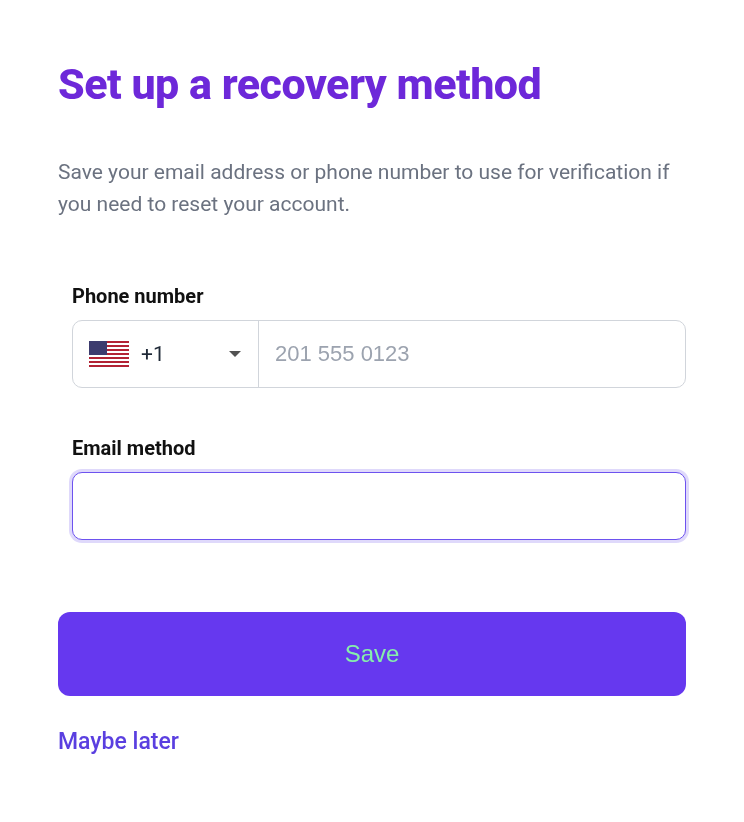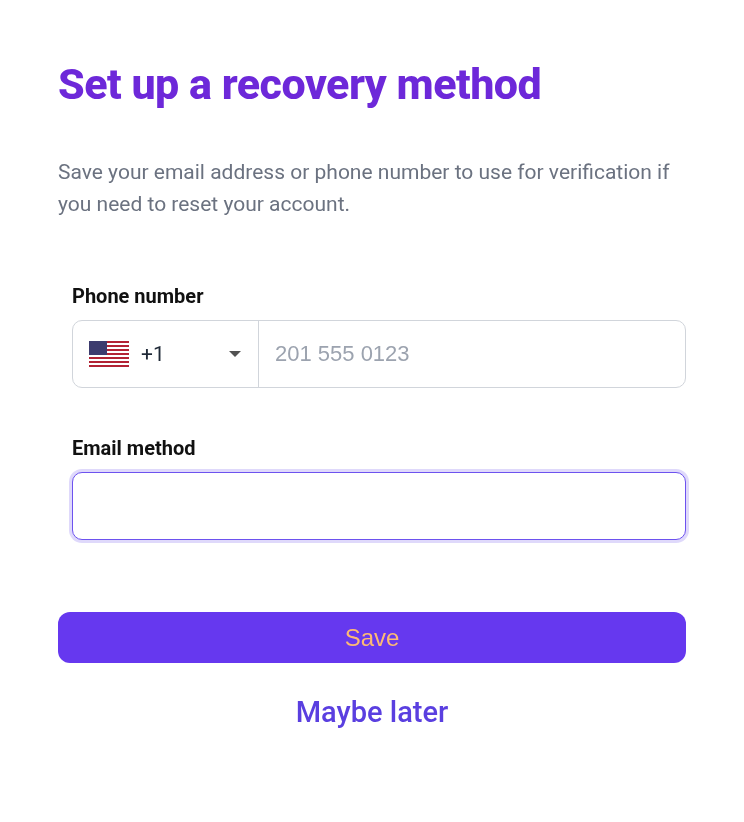--- a/index.html
+++ b/index.html
@@ -116,34 +116,33 @@
       padding: 0 16px;
       color: #111111;
       box-shadow: 0 0 0 3px rgba(109, 82, 239, 0.22);
     }
     .actions {
       margin-top: 72px;
     }
     .save-btn {
       display: block;
       width: 100%;
-      height: 51px;
+      height: 84px;
       background: #6638ef;
-      color: #fdba74;
+      color: #86efac;
       border: none;
       border-radius: 12px;
       font-size: 24px;
       font-weight: 500;
       cursor: pointer;
     }
     .later-link {
       display: block;
-      text-align: center;
       margin-top: 32px;
-      font-size: 29px;
+      font-size: 23px;
       color: #5a3fe0;
       text-decoration: none;
       cursor: pointer;
       font-weight: 500;
     }
   </style>
 </head>
 <body>
 
 <h1 class="heading">Set up a recovery method</h1>

